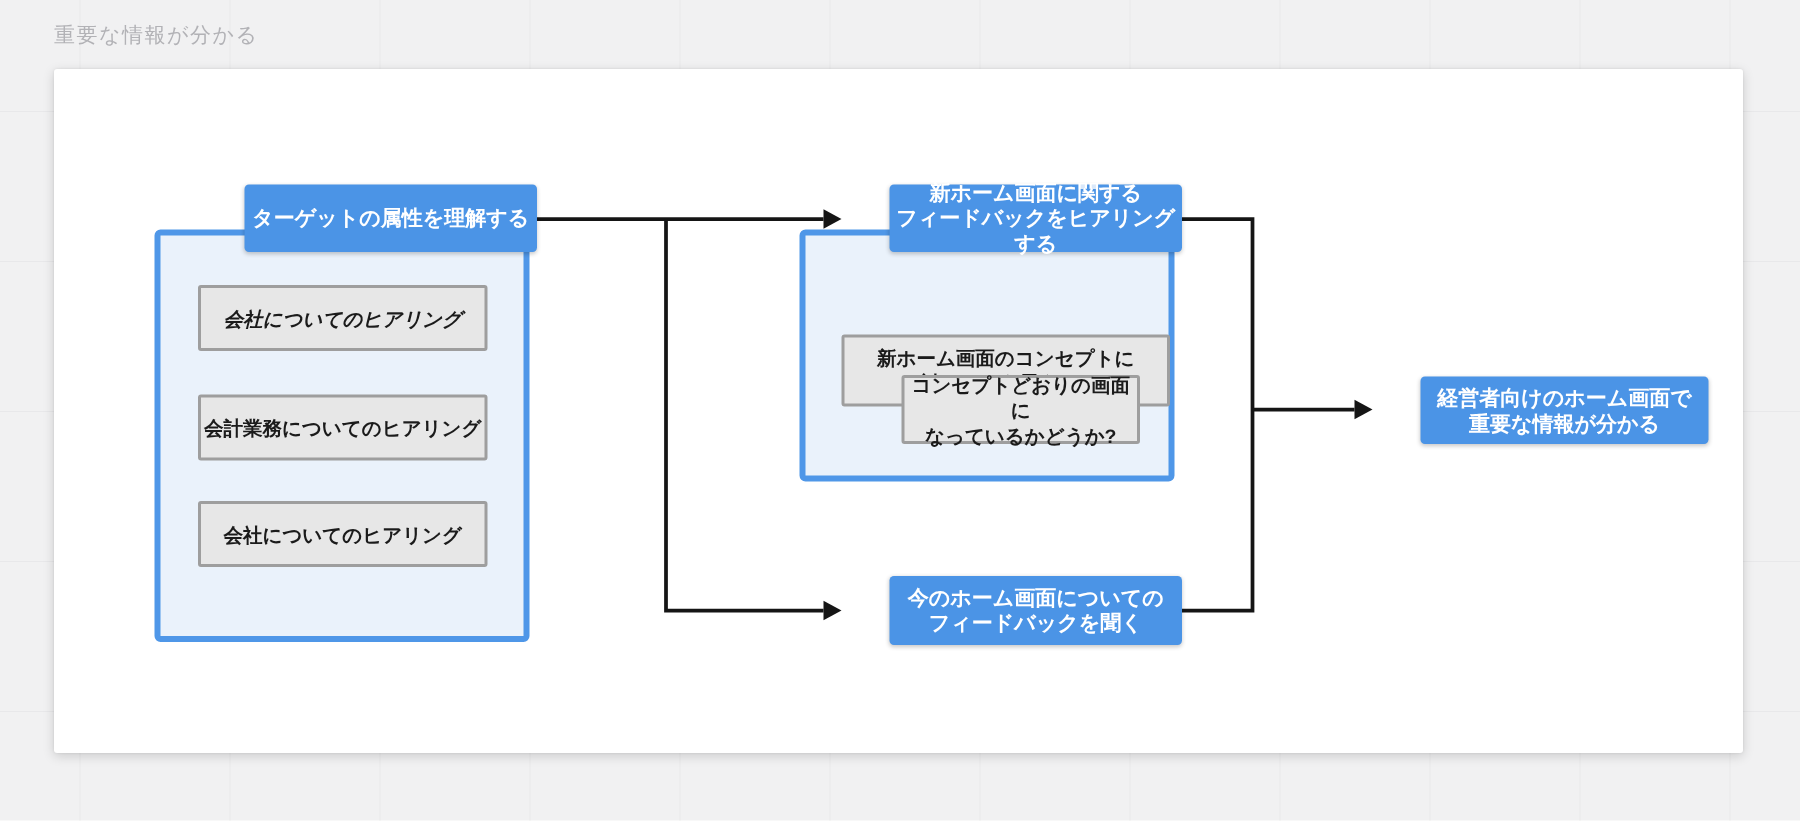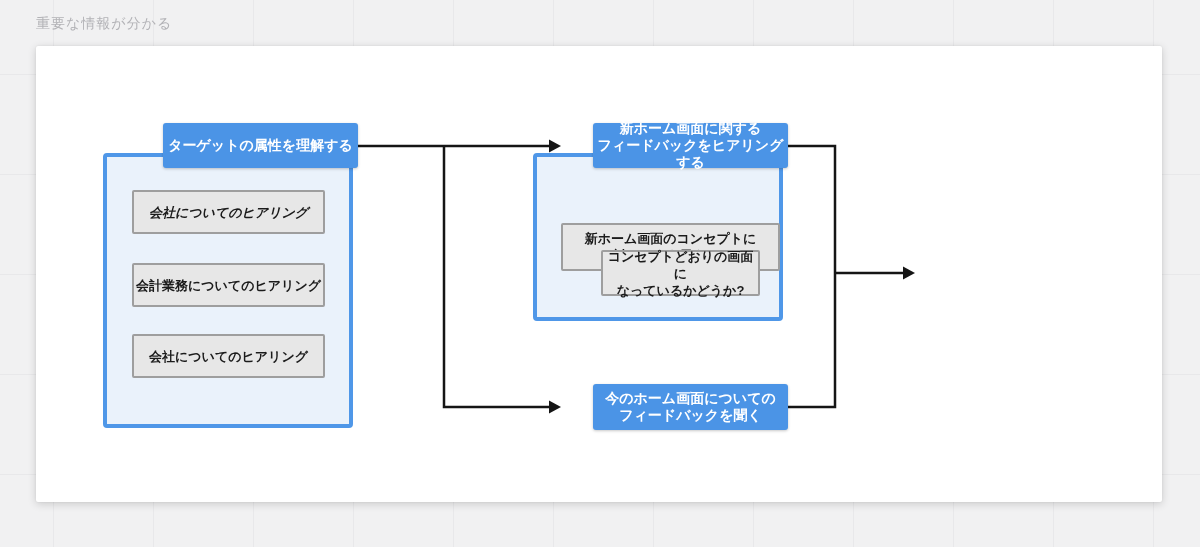--- a/index.html
+++ b/index.html
@@ -144,15 +144,17 @@
     <div class="blue-node" style="left:525px; top:77px; width:195px; height:45px;">新ホーム画面に関する
 フィードバックをヒアリングする</div>
     <div class="gray-node" style="left:525px; top:142px; width:219px; height:48px;margin-top:35px;">新ホーム画面のコンセプトに
 対してどう思うか?</div>
     <div class="gray-node" style="left:525px; top:204px; width:159px; height:46px;margin-left:40px;">コンセプトどおりの画面に
 なっているかどうか?</div>
 
     <div class="blue-node" style="left:525px; top:338px; width:195px; height:46px;">今のホーム画面についての
 フィードバックを聞く</div>
 
+    <div class="blue-node" style="left:879px; top:205px; width:192px; height:45px;">経営者向けのホーム画面で
+重要な情報が分かる</div>
 
   </div>
 </div>
 
 </body></html>

